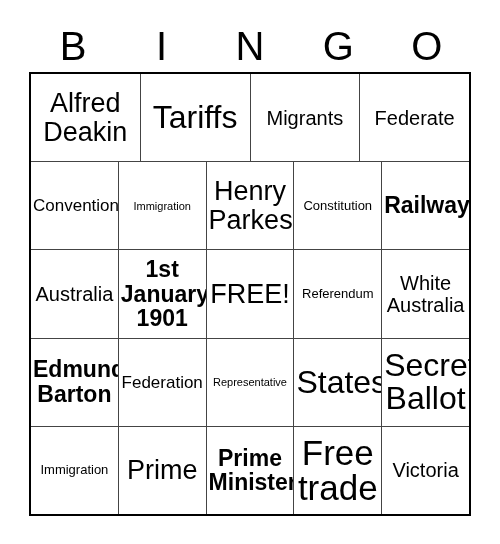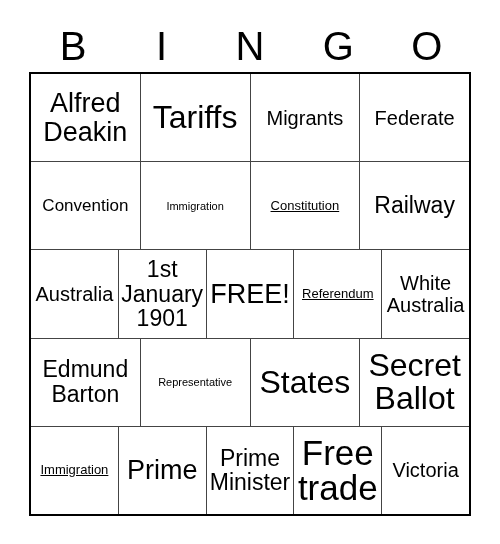--- a/index.html
+++ b/index.html
@@ -85,24 +85,24 @@
   .cell-text {
     display: block;
     width: 100%;
     line-height: 1.02;
     word-break: normal;
     hyphens: none;
   }
 
   
   .fs-xs   { font-size: 11px;  line-height: 1.1; }
-  .fs-sm   { font-size: 13px;  line-height: 1.1; text-decoration: underline; }
+  .fs-sm   { font-size: 13px;  line-height: 1.1; }
   .fs-md   { font-size: 17px;  line-height: 1.12; }
   .fs-lg   { font-size: 20px;  line-height: 1.1; }
-  .fs-xl   { font-size: 23px;  line-height: 1.08; }
+  .fs-xl   { font-size: 23px;  line-height: 1.08; font-weight: bold; }
   .fs-2xl  { font-size: 27px;  line-height: 1.05; }
   .fs-3xl  { font-size: 32px;  line-height: 1.04; }
   .fs-4xl  { font-size: 35px;  line-height: 1.02; }
 </style>
 </head>
 <body>
 
 <div id="bingo-card">
 
   <div id="bingo-header">
@@ -131,20 +131,23 @@
     </div>
 
     <div class="bingo-row">
       <div class="bingo-cell">
           <span class="cell-text fs-md">Convention</span>
         </div>
       <div class="bingo-cell">
           <span class="cell-text fs-xs">Immigration</span>
         </div>
       <div class="bingo-cell">
+          <span class="cell-text fs-2xl">Henry Parkes</span>
+        </div>
+      <div class="bingo-cell">
           <span class="cell-text fs-sm">Constitution</span>
         </div>
       <div class="bingo-cell">
           <span class="cell-text fs-xl">Railway</span>
         </div>
     </div>
 
     <div class="bingo-row">
       <div class="bingo-cell">
           <span class="cell-text fs-lg">Australia</span>
@@ -159,20 +162,23 @@
           <span class="cell-text fs-sm">Referendum</span>
         </div>
       <div class="bingo-cell">
           <span class="cell-text fs-lg">White Australia</span>
         </div>
     </div>
 
     <div class="bingo-row">
       <div class="bingo-cell">
           <span class="cell-text fs-xl">Edmund Barton</span>
+        </div>
+      <div class="bingo-cell">
+          <span class="cell-text fs-md">Federation</span>
         </div>
       <div class="bingo-cell">
           <span class="cell-text fs-xs">Representative</span>
         </div>
       <div class="bingo-cell">
           <span class="cell-text fs-3xl">States</span>
         </div>
       <div class="bingo-cell">
           <span class="cell-text fs-3xl">Secret Ballot</span>
         </div>

